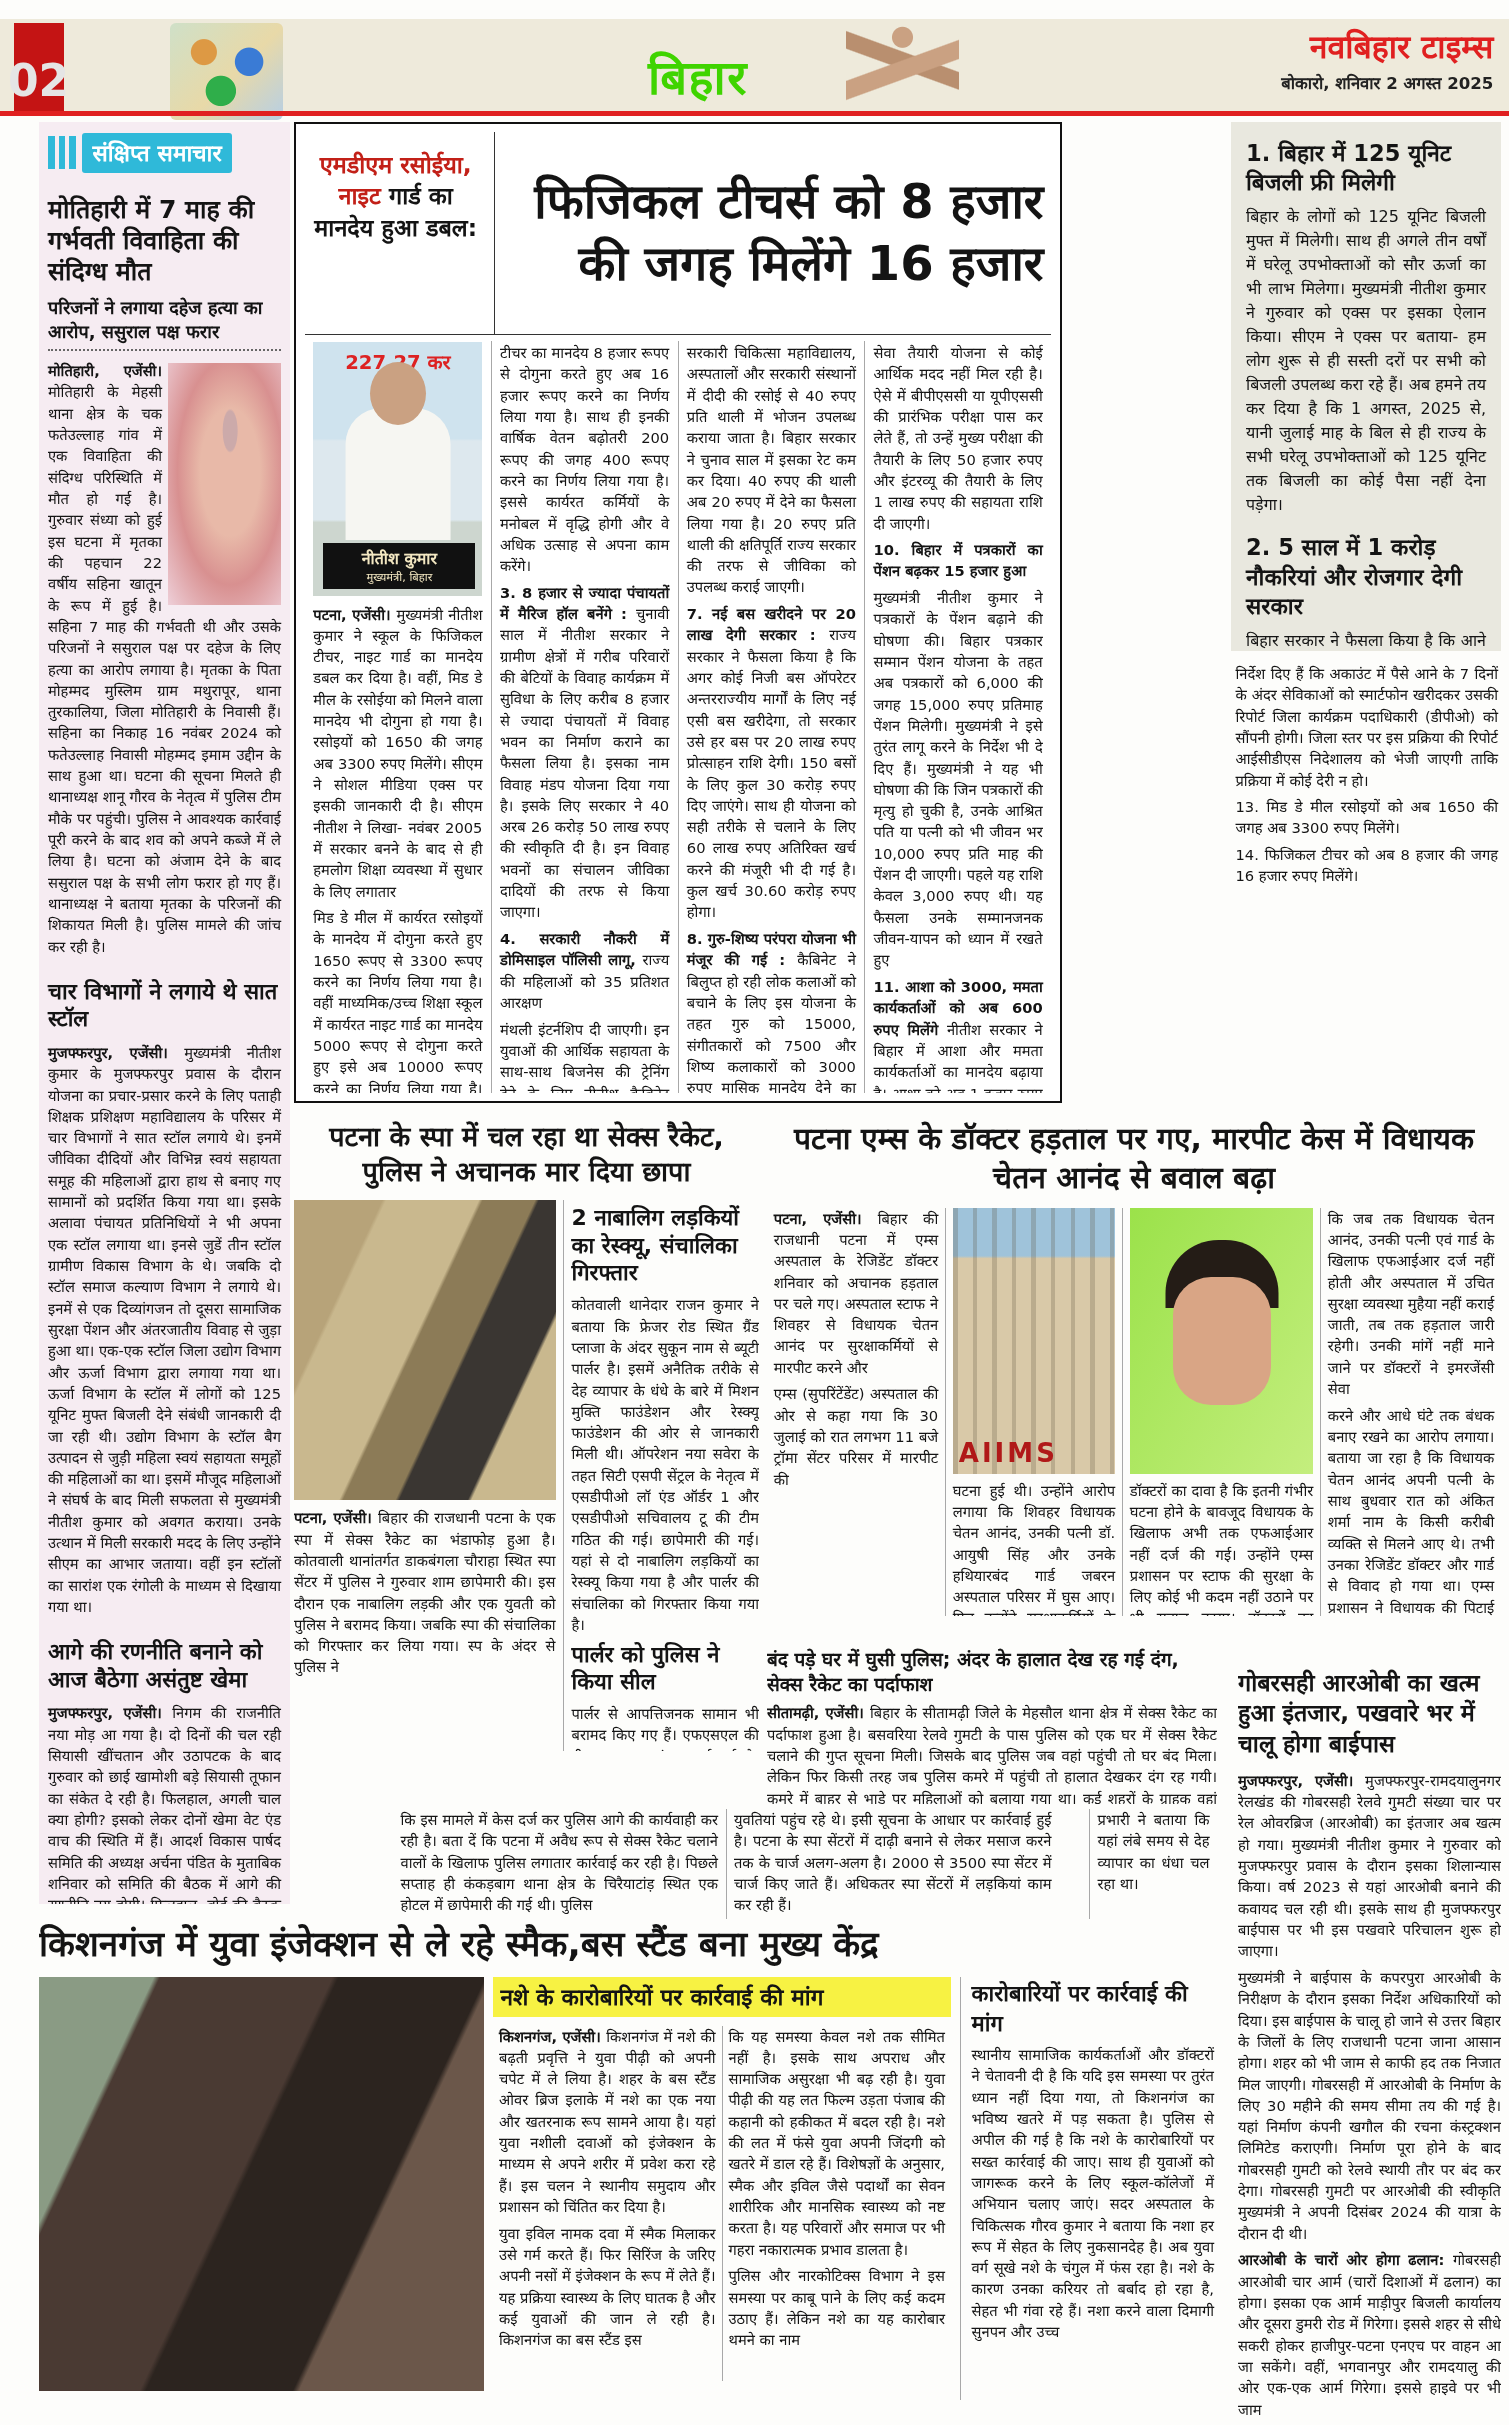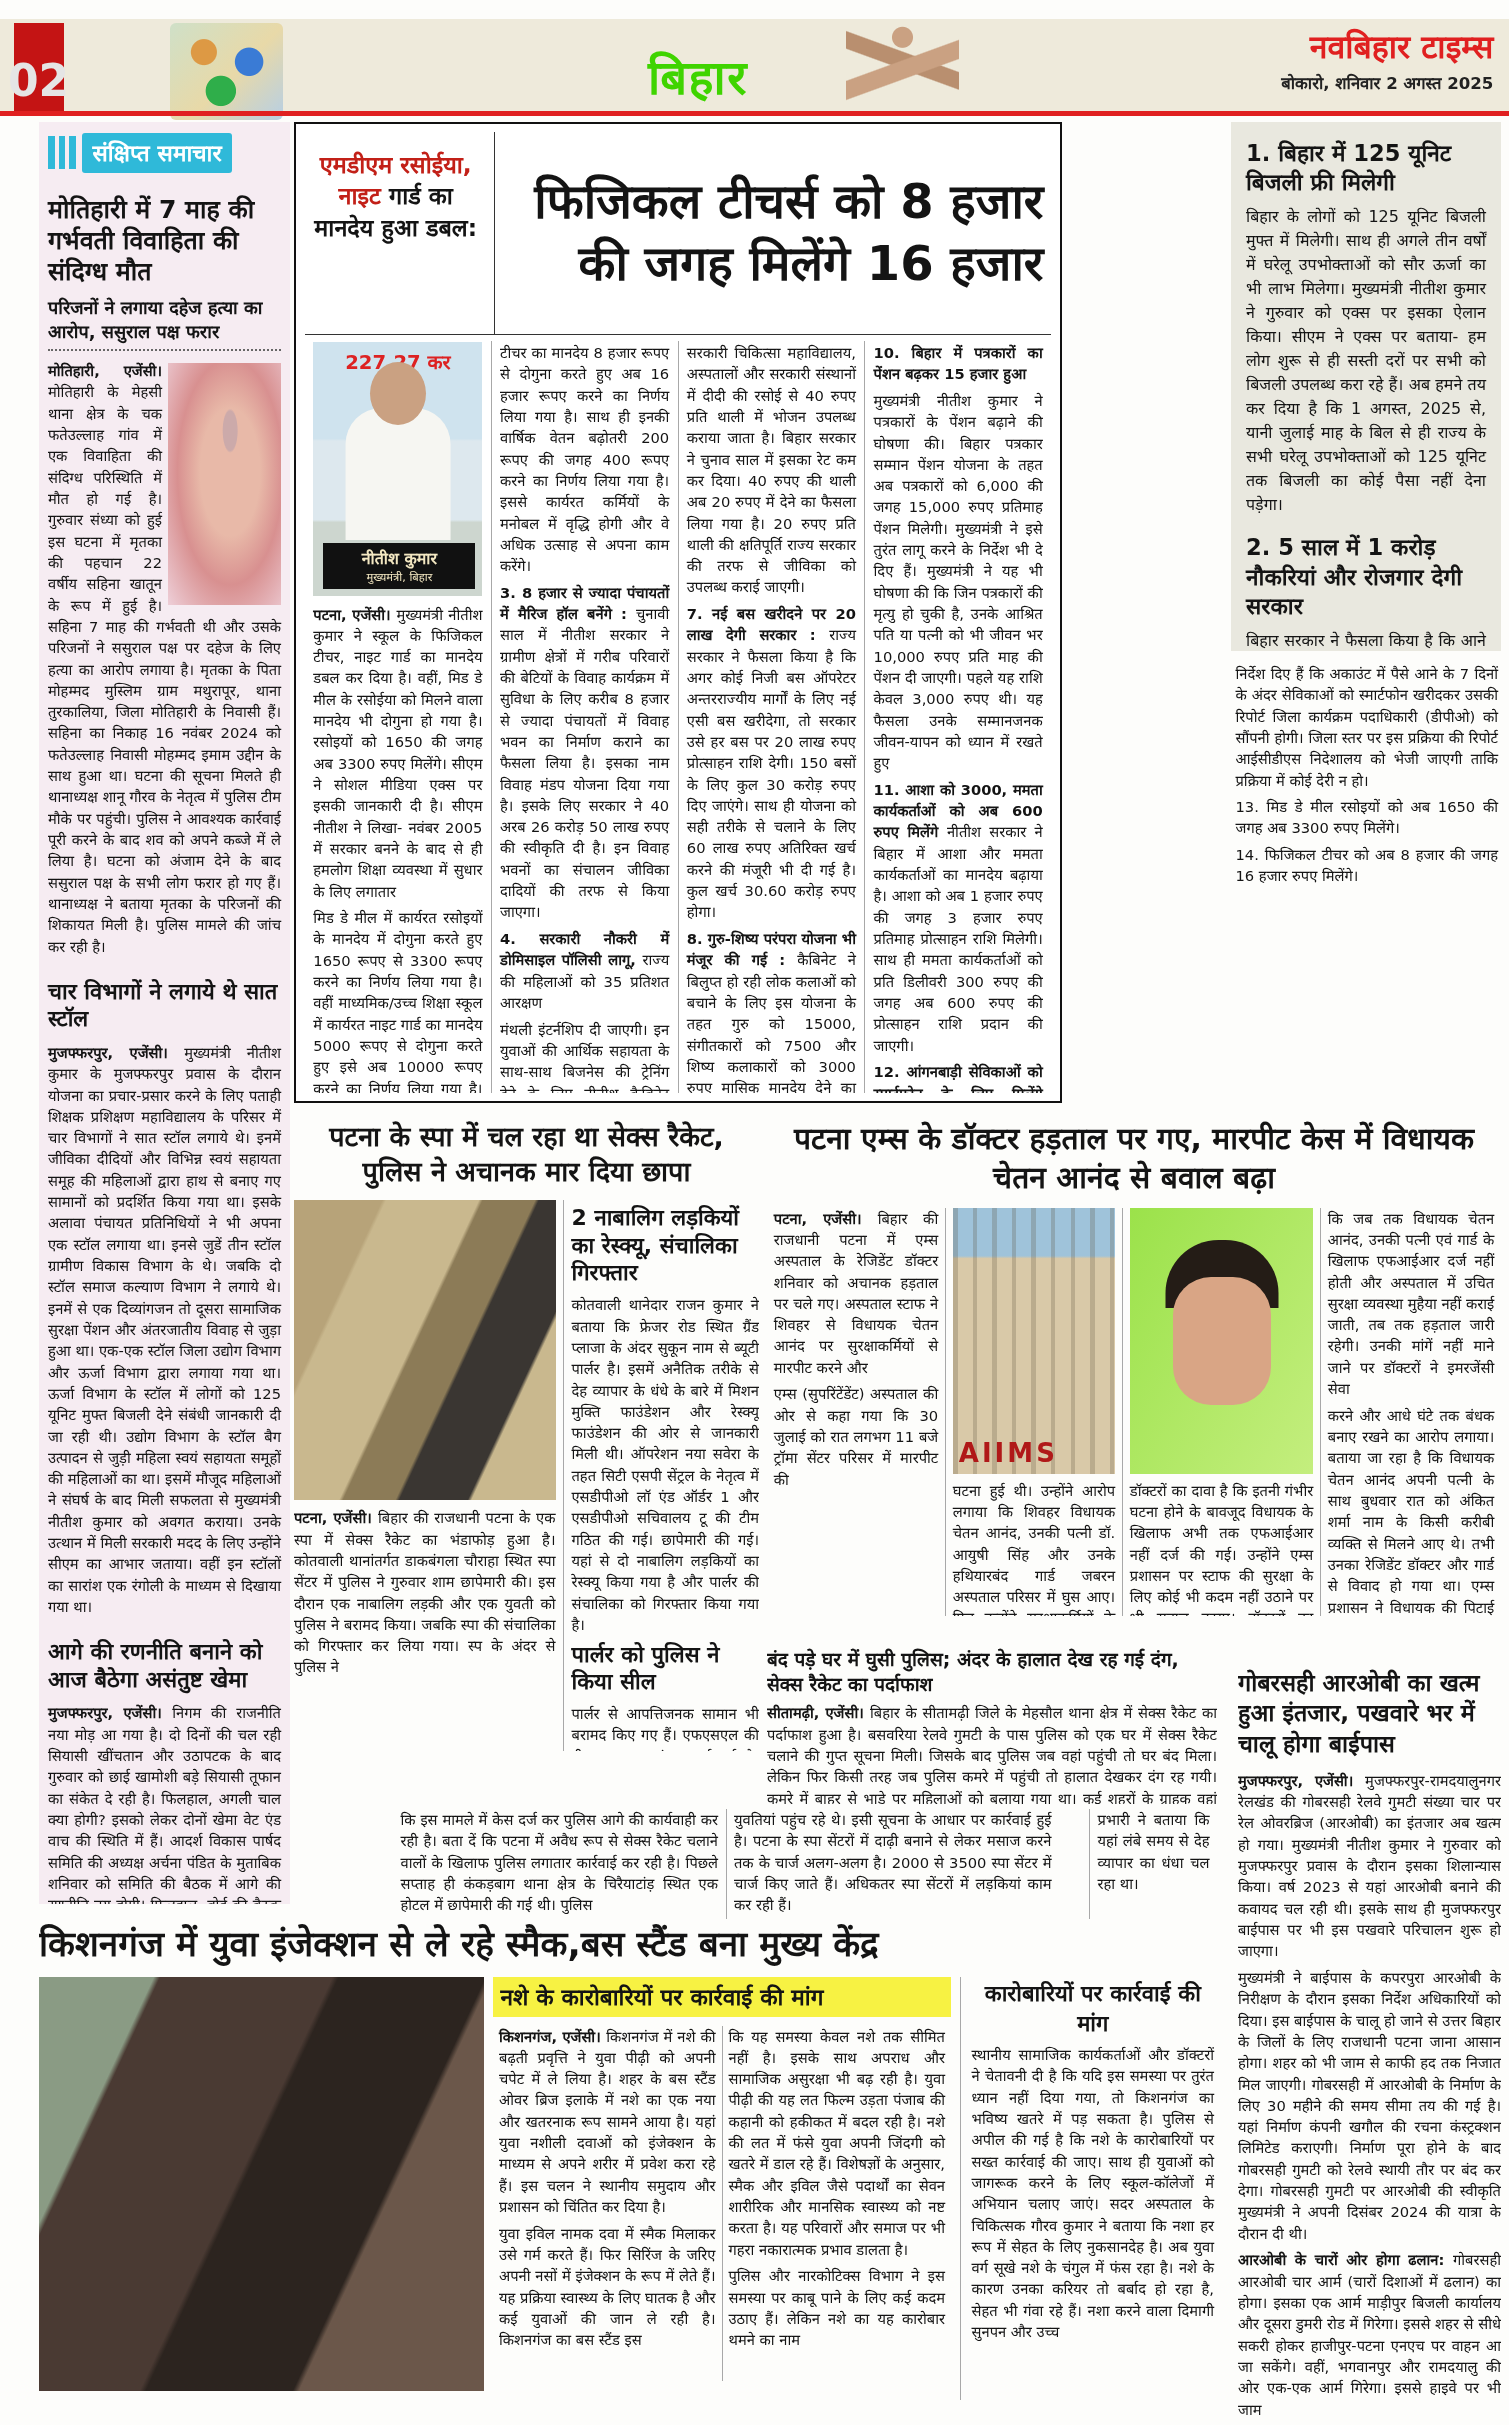--- a/index.html
+++ b/index.html
@@ -126,21 +126,21 @@
   .kishan-row{display:flex;height:423px;}
   .inject-photo{flex:0 0 445px;height:414px;
      background:
        linear-gradient(115deg,#8a9b84 0 18%,#4a3a33 19% 46%,#2c241f 47% 70%,#6b574a 71%);}
   .kishan-mid{flex:0 0 476px;box-sizing:border-box;padding:0 9px;overflow:hidden;}
   .yellow-sub{background:#f7f243;font-size:22.6px;font-weight:bold;padding:4.5px 7.5px;margin-bottom:9px;}
   .kishan-2col{display:flex;height:355px;}
   .kishan-2col .col{flex:1;box-sizing:border-box;padding:0 6px;overflow:hidden;}
   .kishan-2col .col + .col{border-left:0.8px solid #a8a8a8;}
   .kishan-right{flex:1;box-sizing:border-box;padding:0 3px 0 10.6px;border-left:0.8px solid #a8a8a8;overflow:hidden;}
-  .kishan-sub2{font-size:22px;font-weight:bold;margin:0 0 7.5px;text-align:center;}
+  .kishan-sub2{font-size:22px;font-weight:bold;margin:0 0 7.5px;}
 
   
   .gobar{left:1238px;top:1647px;width:263px;height:770px;box-sizing:border-box;overflow:hidden;}
   .gobar-headline{font-size:23.4px;font-weight:bold;line-height:1.3;margin:21px 0 10.6px;}
 </style>
 </head>
 <body>
 
 <div class="abs masthead-strip"></div>
 <div class="abs pagenum">02</div>
@@ -217,20 +217,21 @@
         <p class="para">मंथली इंटर्नशिप दी जाएगी। इन युवाओं की आर्थिक सहायता के साथ-साथ बिजनेस की ट्रेनिंग देने के लिए नीतीश कैबिनेट मुख्यमंत्री-प्रतिज्ञा योजना को मंजूरी दी है।</p>
         <p class="para"><b>6. दीदी की रसोई में 40 की जगह 20 रुपए में मिलेगी थाली : </b>सरकार की तरफ से</p>
       </div>
     <div class="col">
         <p class="para">सरकारी चिकित्सा महाविद्यालय, अस्पतालों और सरकारी संस्थानों में दीदी की रसोई से 40 रुपए प्रति थाली में भोजन उपलब्ध कराया जाता है। बिहार सरकार ने चुनाव साल में इसका रेट कम कर दिया। 40 रुपए की थाली अब 20 रुपए में देने का फैसला लिया गया है। 20 रुपए प्रति थाली की क्षतिपूर्ति राज्य सरकार की तरफ से जीविका को उपलब्ध कराई जाएगी।</p>
         <p class="para"><b>7. नई बस खरीदने पर 20 लाख देगी सरकार : </b>राज्य सरकार ने फैसला किया है कि अगर कोई निजी बस ऑपरेटर अन्तरराज्यीय मार्गों के लिए नई एसी बस खरीदेगा, तो सरकार उसे हर बस पर 20 लाख रुपए प्रोत्साहन राशि देगी। 150 बसों के लिए कुल 30 करोड़ रुपए दिए जाएंगे। साथ ही योजना को सही तरीके से चलाने के लिए 60 लाख रुपए अतिरिक्त खर्च करने की मंजूरी भी दी गई है। कुल खर्च 30.60 करोड़ रुपए होगा।</p>
         <p class="para"><b>8. गुरु-शिष्य परंपरा योजना भी मंजूर की गई : </b>कैबिनेट ने बिलुप्त हो रही लोक कलाओं को बचाने के लिए इस योजना के तहत गुरु को 15000, संगीतकारों को 7500 और शिष्य कलाकारों को 3000 रुपए मासिक मानदेय देने का फैसला किया है।</p>
         <p class="para"><b>9. दिव्यांग के लिए सिविल सेवा प्रोत्साहन योजना : </b>बिहार सरकार ने एक नई योजना शुरू की है, जिसका नाम दिव्यांगजन सिविल सेवा प्रोत्साहन योजना है।</p>
       </div>
     <div class="col">
+        <p class="para">सेवा तैयारी योजना से कोई आर्थिक मदद नहीं मिल रही है। ऐसे में बीपीएससी या यूपीएससी की प्रारंभिक परीक्षा पास कर लेते हैं, तो उन्हें मुख्य परीक्षा की तैयारी के लिए 50 हजार रुपए और इंटरव्यू की तैयारी के लिए 1 लाख रुपए की सहायता राशि दी जाएगी।</p>
         <p class="para"><b>10. बिहार में पत्रकारों का पेंशन बढ़कर 15 हजार हुआ </b></p>
         <p class="para">मुख्यमंत्री नीतीश कुमार ने पत्रकारों के पेंशन बढ़ाने की घोषणा की। बिहार पत्रकार सम्मान पेंशन योजना के तहत अब पत्रकारों को 6,000 की जगह 15,000 रुपए प्रतिमाह पेंशन मिलेगी। मुख्यमंत्री ने इसे तुरंत लागू करने के निर्देश भी दे दिए हैं। मुख्यमंत्री ने यह भी घोषणा की कि जिन पत्रकारों की मृत्यु हो चुकी है, उनके आश्रित पति या पत्नी को भी जीवन भर 10,000 रुपए प्रति माह की पेंशन दी जाएगी। पहले यह राशि केवल 3,000 रुपए थी। यह फैसला उनके सम्मानजनक जीवन-यापन को ध्यान में रखते हुए</p>
         <p class="para"><b>11. आशा को 3000, ममता कार्यकर्ताओं को अब 600 रुपए मिलेंगे </b>नीतीश सरकार ने बिहार में आशा और ममता कार्यकर्ताओं का मानदेय बढ़ाया है। आशा को अब 1 हजार रुपए की जगह 3 हजार रुपए प्रतिमाह प्रोत्साहन राशि मिलेगी। साथ ही ममता कार्यकर्ताओं को प्रति डिलीवरी 300 रुपए की जगह अब 600 रुपए की प्रोत्साहन राशि प्रदान की जाएगी।</p>
         <p class="para"><b>12. आंगनबाड़ी सेविकाओं को स्मार्टफोन के लिए मिलेंगे 11,000 रुपए </b>आंगनबाड़ी सेविकाओं को स्मार्टफोन खरीदने के लिए 11,000 रुपए की सहायता राशि दी जाएगी। मुख्यमंत्री ने</p>
       </div>
   </div>
 </div>
 
 <div class="abs right-rail">
   <div class="gray-box">

